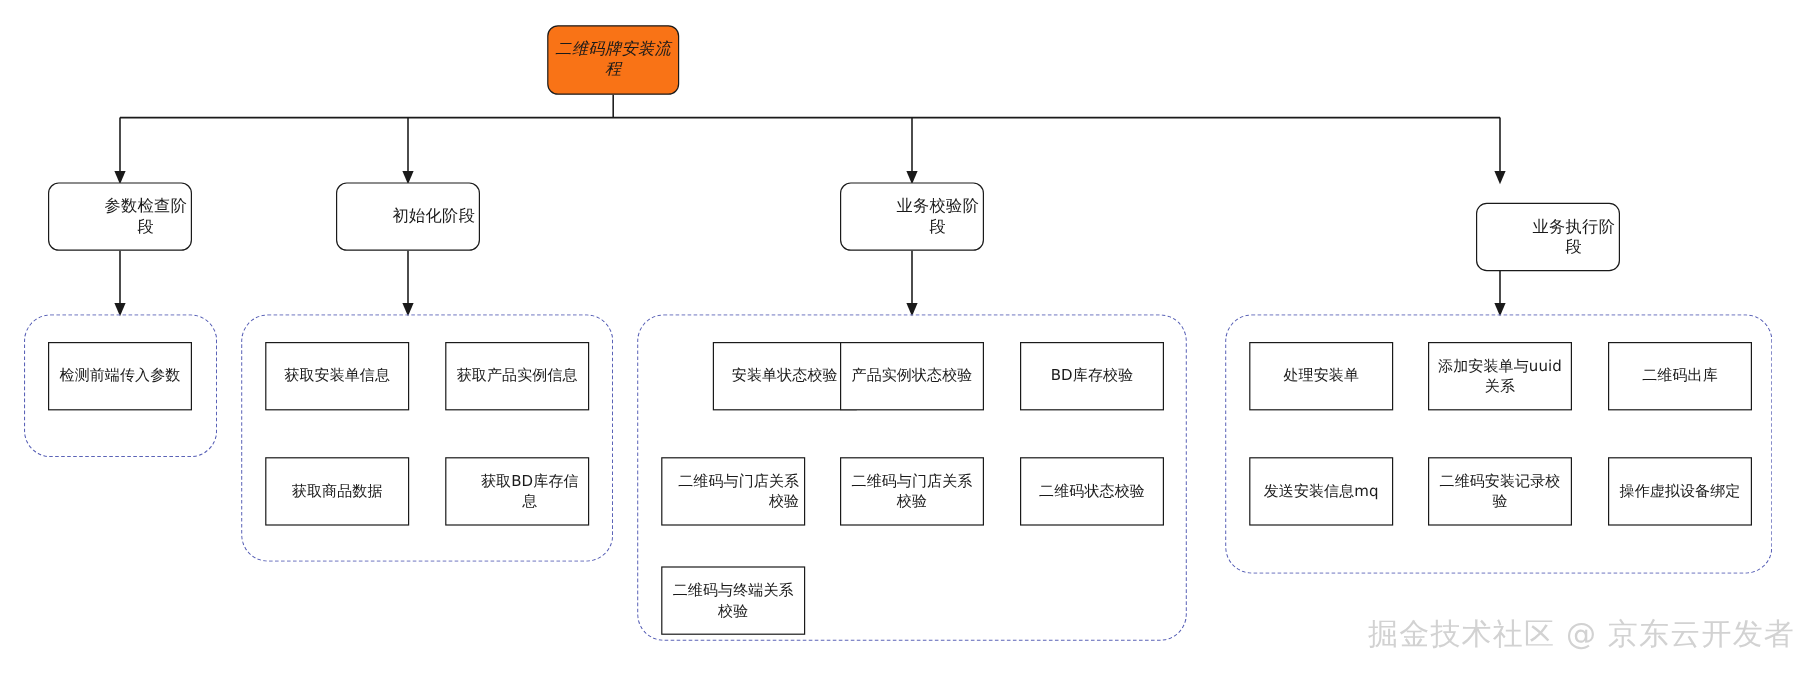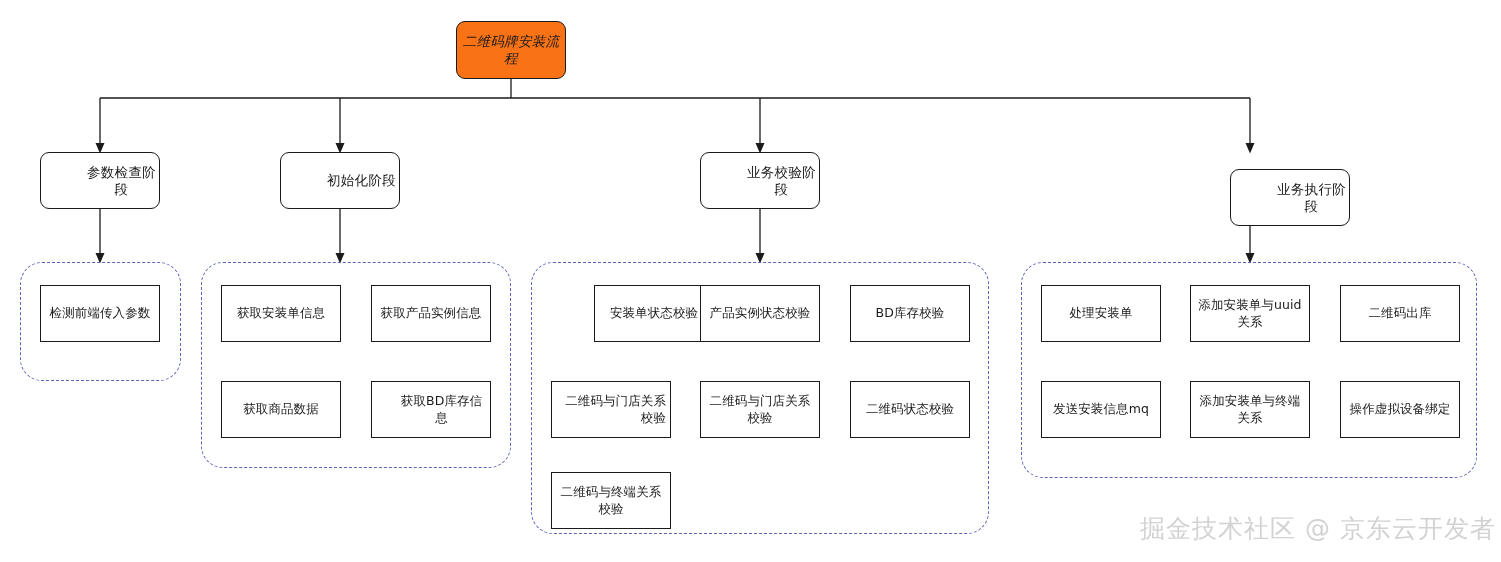--- a/index.html
+++ b/index.html
@@ -146,18 +146,18 @@
   <div class="task-box" style="left:551px; top:381px;text-align:right;">二维码与门店关系校验</div>
   <div class="task-box" style="left:700px; top:381px;">二维码与门店关系校验</div>
   <div class="task-box" style="left:850px; top:381px;">二维码状态校验</div>
   <div class="task-box" style="left:551px; top:472px;">二维码与终端关系校验</div>
 
   <div class="group-box" style="left:1021px; top:262px; width:456px; height:216px;"></div>
   <div class="task-box" style="left:1041px; top:285px;">处理安装单</div>
   <div class="task-box" style="left:1190px; top:285px;">添加安装单与uuid关系</div>
   <div class="task-box" style="left:1340px; top:285px;">二维码出库</div>
   <div class="task-box" style="left:1041px; top:381px;">发送安装信息mq</div>
-  <div class="task-box" style="left:1190px; top:381px;">添加安装单与终端关系</div>
+  <div class="task-box" style="left:1190px; top:381px;">二维码安装记录校验</div>
   <div class="task-box" style="left:1340px; top:381px;">操作虚拟设备绑定</div>
 
   <div class="watermark">掘金技术社区 @ 京东云开发者</div>
 
 </div>
 
 </body></html>

